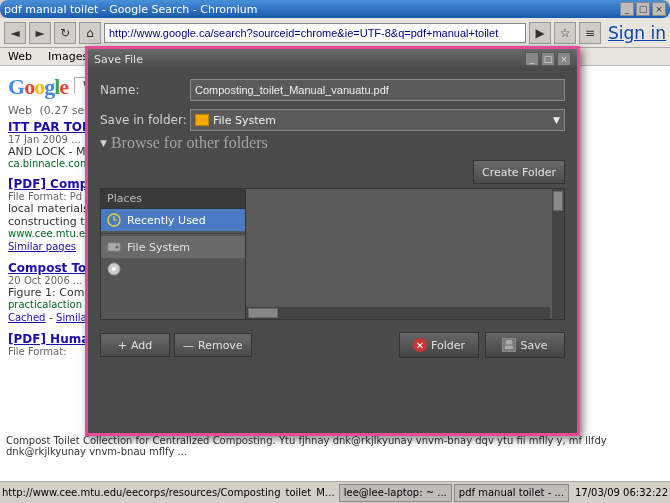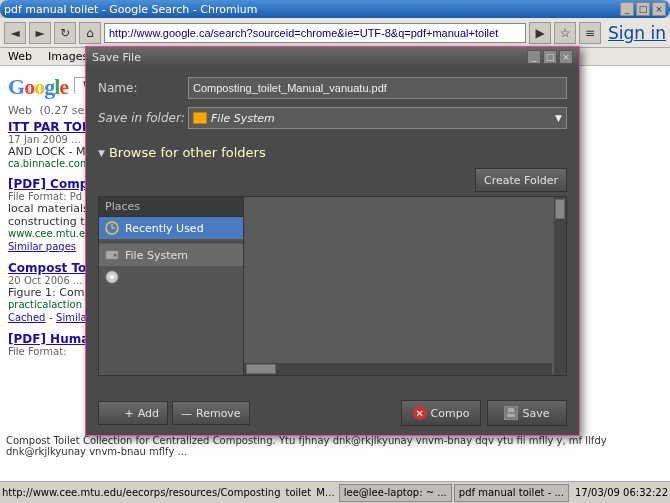--- a/index.html
+++ b/index.html
@@ -193,21 +193,21 @@
     }
 
     
     .dialog-overlay {
       position: absolute;
       top: 46px;
       left: 85px;
       width: 495px;
       height: 390px;
       background: #4a4a4a;
-      border: 1px solid #ec4899;
+      border: 3px solid #ec4899;
       box-shadow: 3px 3px 8px rgba(0,0,0,0.5);
       z-index: 100;
     }
 
     .dialog-title-bar {
       background: linear-gradient(to bottom, #6a6a6a, #4a4a4a);
       height: 20px;
       display: flex;
       align-items: center;
       justify-content: space-between;
@@ -255,22 +255,21 @@
       border: 1px solid #888;
       color: #f0f0f0;
       font-size: 11px;
       padding: 0 4px;
     }
 
     
     .folder-row {
       display: flex;
       align-items: center;
-      margin-bottom: 16px;
-      font-style: italic;
+      margin-bottom: 3px;
     }
     .folder-label {
       width: 90px;
       font-size: 12px;
       color: #d0d0d0;
     }
     .folder-select {
       flex: 1;
       height: 22px;
       background: #5a5a5a;
@@ -300,29 +299,30 @@
       align-items: center;
       margin-bottom: 8px;
       gap: 4px;
       cursor: pointer;
     }
     .browse-arrow {
       font-size: 9px;
       color: #d0d0d0;
     }
     .browse-text {
-      font-size: 13px;
-      color: #fef9c3;
+      font-size: 16px;
+      color: #a3a3a3;
+      font-family: Liberation Serif, serif;
     }
 
     
     .file-browser {
       display: flex;
-      height: 180px;
-      margin-bottom: 24px;
+      height: 132px;
+      margin-bottom: 12px;
       border: 1px solid #333;
     }
 
     
     .places-panel {
       width: 145px;
       background: #555;
       border-right: 1px solid #333;
       flex-shrink: 0;
     }
@@ -441,21 +441,21 @@
     }
     .dialog-btn {
       height: 24px;
       min-width: 70px;
       background: linear-gradient(to bottom, #6a6a6a, #4a4a4a);
       border: 1px solid #333;
       color: #e0e0e0;
       font-size: 11px;
       display: flex;
       align-items: center;
-      justify-content: flex-end;
+      justify-content: center;
       gap: 4px;
       cursor: pointer;
       padding: 0 8px;
     }
 
     .cancel-save-btns {
       display: flex;
       gap: 6px;
     }
     .cancel-btn {
@@ -738,21 +738,21 @@
           </div>
           <div class="dialog-btn">
             <span>—</span>
             <span>Remove</span>
           </div>
         </div>
 
         <div class="cancel-save-btns">
           <div class="cancel-btn">
             <div class="cancel-icon">✕</div>
-            <span>Compo</span>
+            <span>Folder</span>
           </div>
           <div class="save-btn">
             <div class="save-icon">
               <svg width="12" height="12" viewBox="0 0 12 12">
                 <rect x="1" y="1" width="10" height="10" fill="#888" stroke="#555" stroke-width="0.5"></rect>
                 <rect x="3" y="1" width="6" height="4" fill="#aaa"></rect>
                 <rect x="2" y="7" width="8" height="3" fill="#aaa"></rect>
               </svg>
             </div>
             <span>Save</span>

